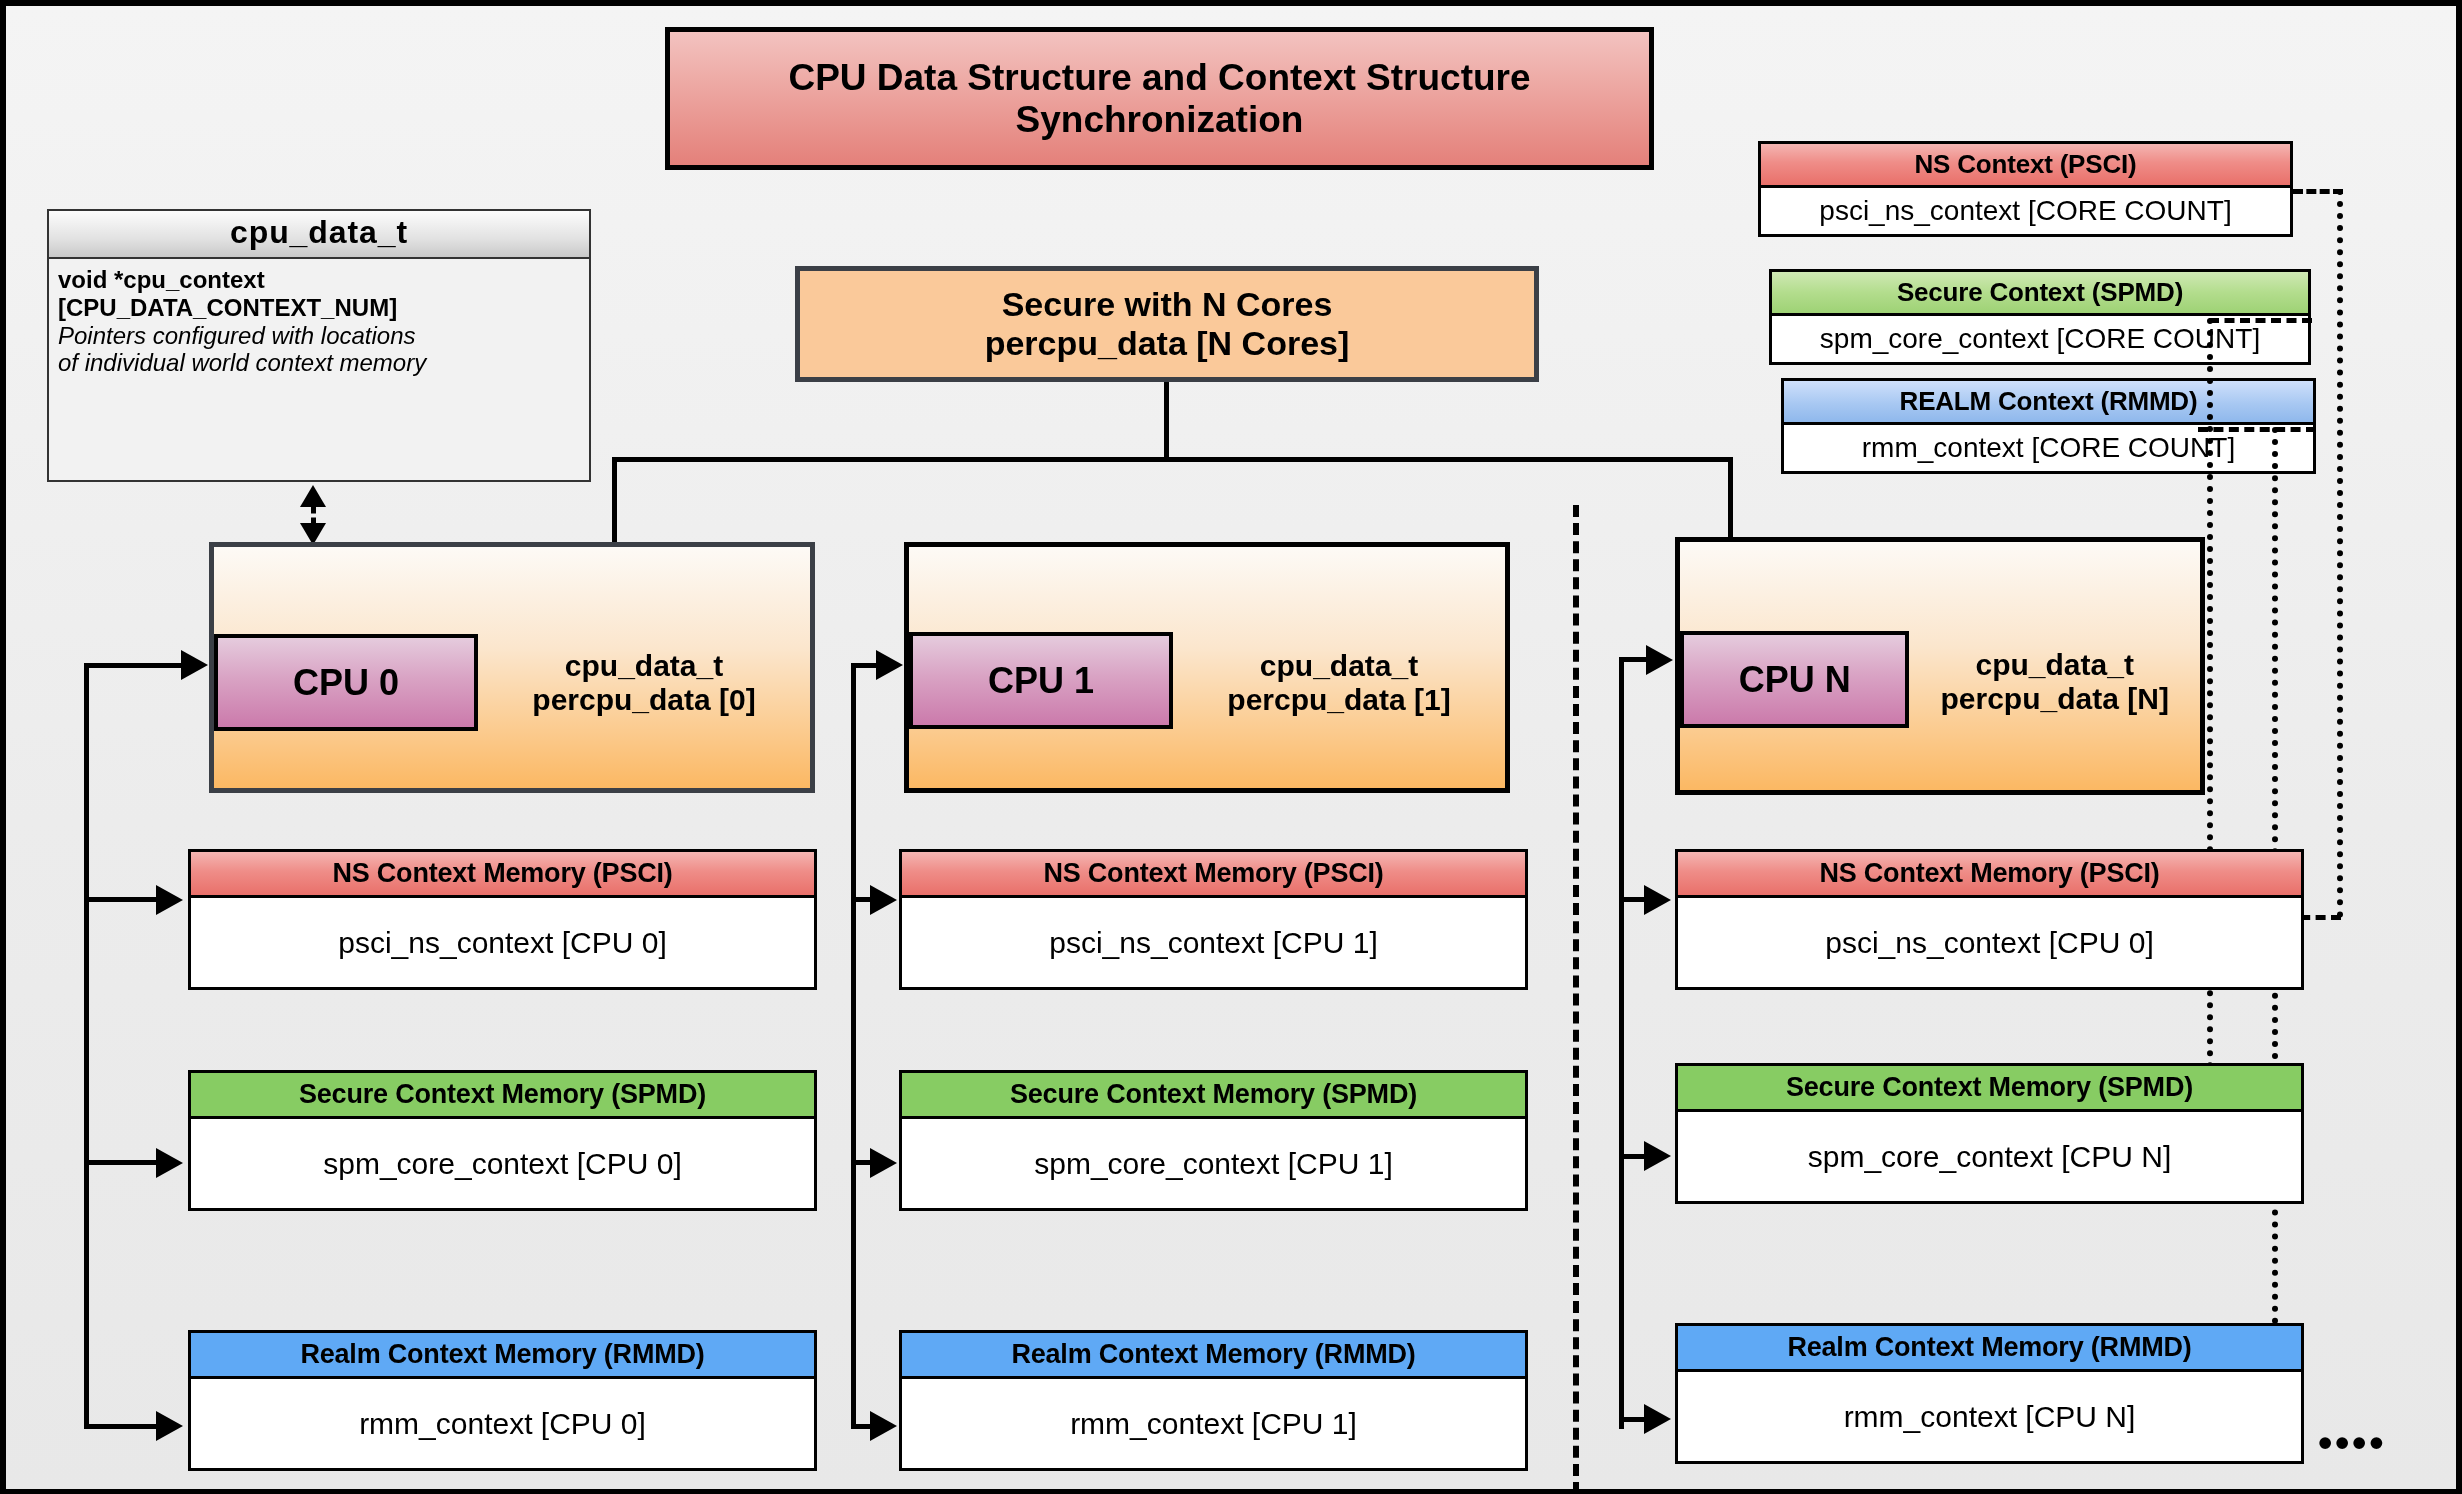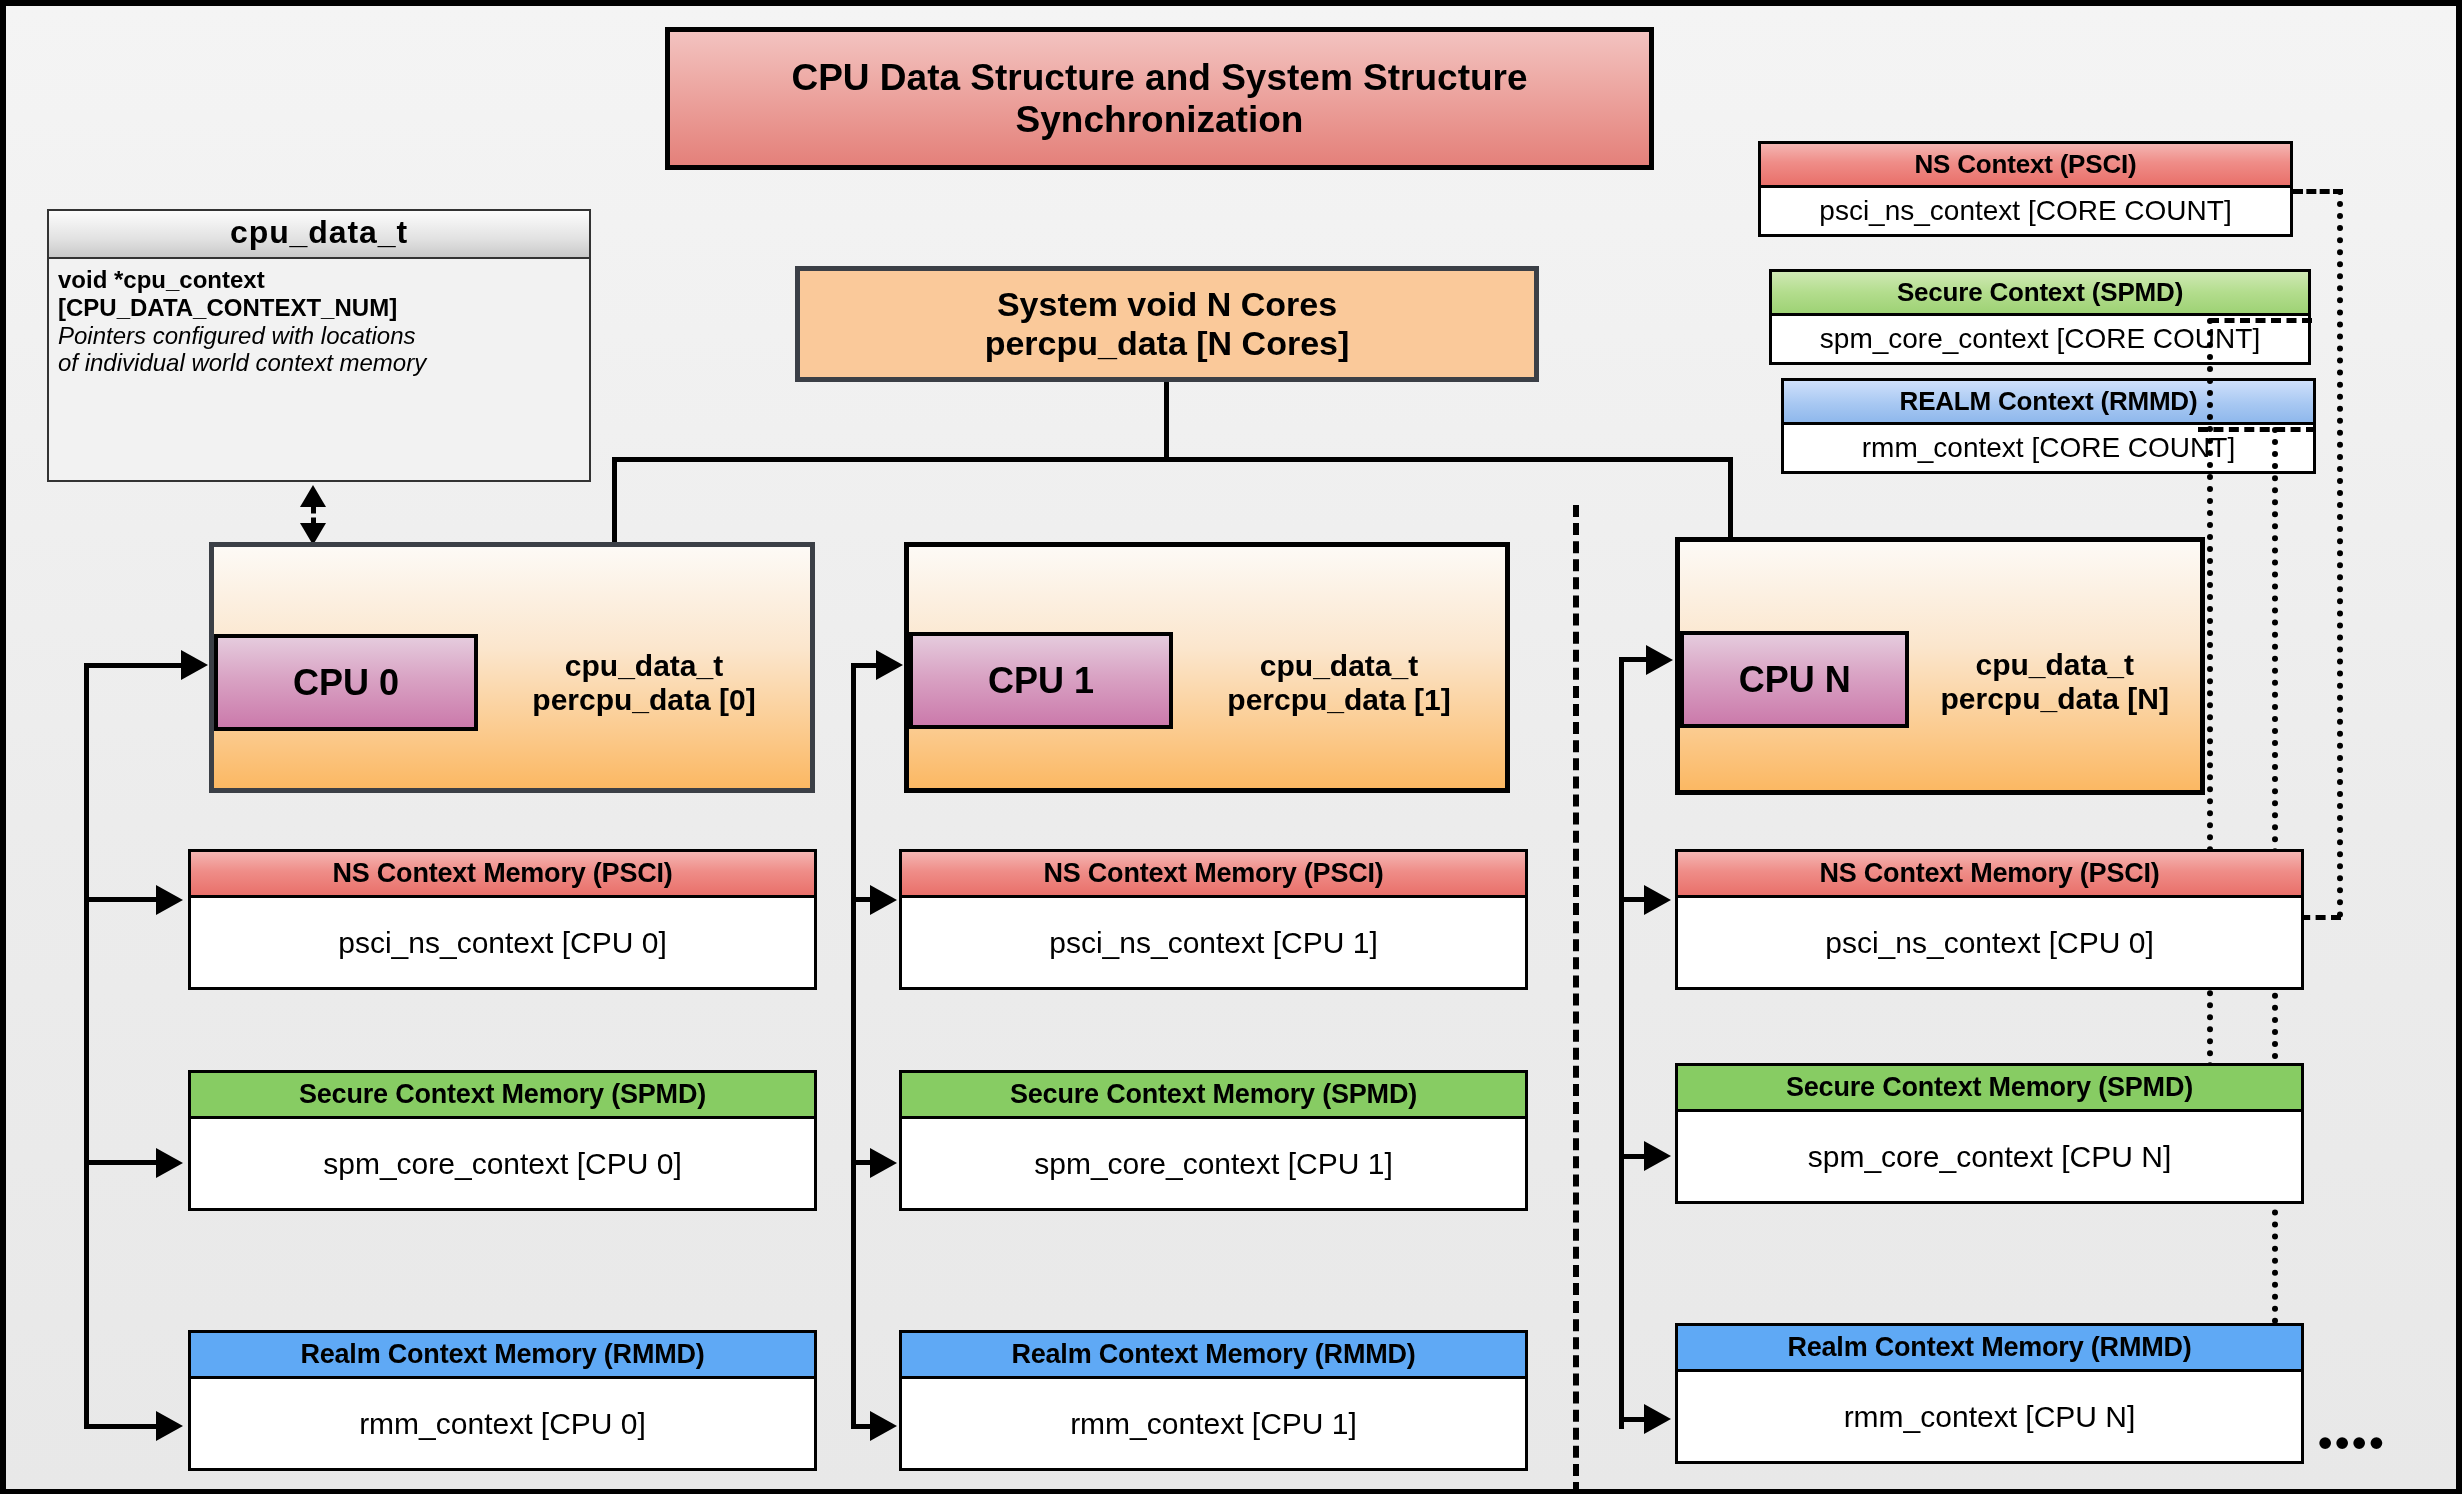--- a/index.html
+++ b/index.html
@@ -180,42 +180,42 @@
   }
 </style>
 </head>
 <body>
 
 <div id="canvas">
   <div id="bg-sheen"></div>
 
   <div id="title-banner" class="abs" style="left:659px; top:21.4px; width:989px; height:143px;">
     <div>
-      <div>CPU Data Structure and System Structure</div>
+      <div>CPU Data Structure and Context Structure</div>
       <div>Synchronization</div>
     </div>
   </div>
 
   <div id="cpu-data-t" class="abs" style="left:41px; top:203px; width:544px; height:273px;">
     <div class="uml-title">cpu_data_t</div>
     <div class="uml-body">
       <div class="uml-field">void  *cpu_context</div>
       <div class="uml-field">[CPU_DATA_CONTEXT_NUM]</div>
       <div class="uml-note">Pointers configured with locations</div>
       <div class="uml-note" style="margin-top:0">of individual world context memory</div>
     </div>
   </div>
 
   <div class="abs arrow-up" style="left:294px; top:479px;"></div>
   <div class="abs dash-v" style="left:305px; top:499px; height:21.4px;"></div>
   <div class="abs arrow-down" style="left:294px; top:517px;"></div>
 
   <div id="system-box" class="abs" style="left:789px; top:260px; width:744px; height:116px;">
     <div>
-      <div>System void N Cores</div>
+      <div>Secure with N Cores</div>
       <div>percpu_data [N Cores]</div>
     </div>
   </div>
 
   <div class="abs line-v" style="left:1158px; top:376px; height:80px;"></div>
   <div class="abs line-h" style="left:606px; top:451px; width:1121px;"></div>
   <div class="abs line-v" style="left:606px; top:451px; height:89px;"></div>
   <div class="abs line-v" style="left:1722px; top:451px; height:89px;"></div>
 
   <div class="abs card ctx-top" style="left:1752px; top:135px; width:535px; height:96px;">

